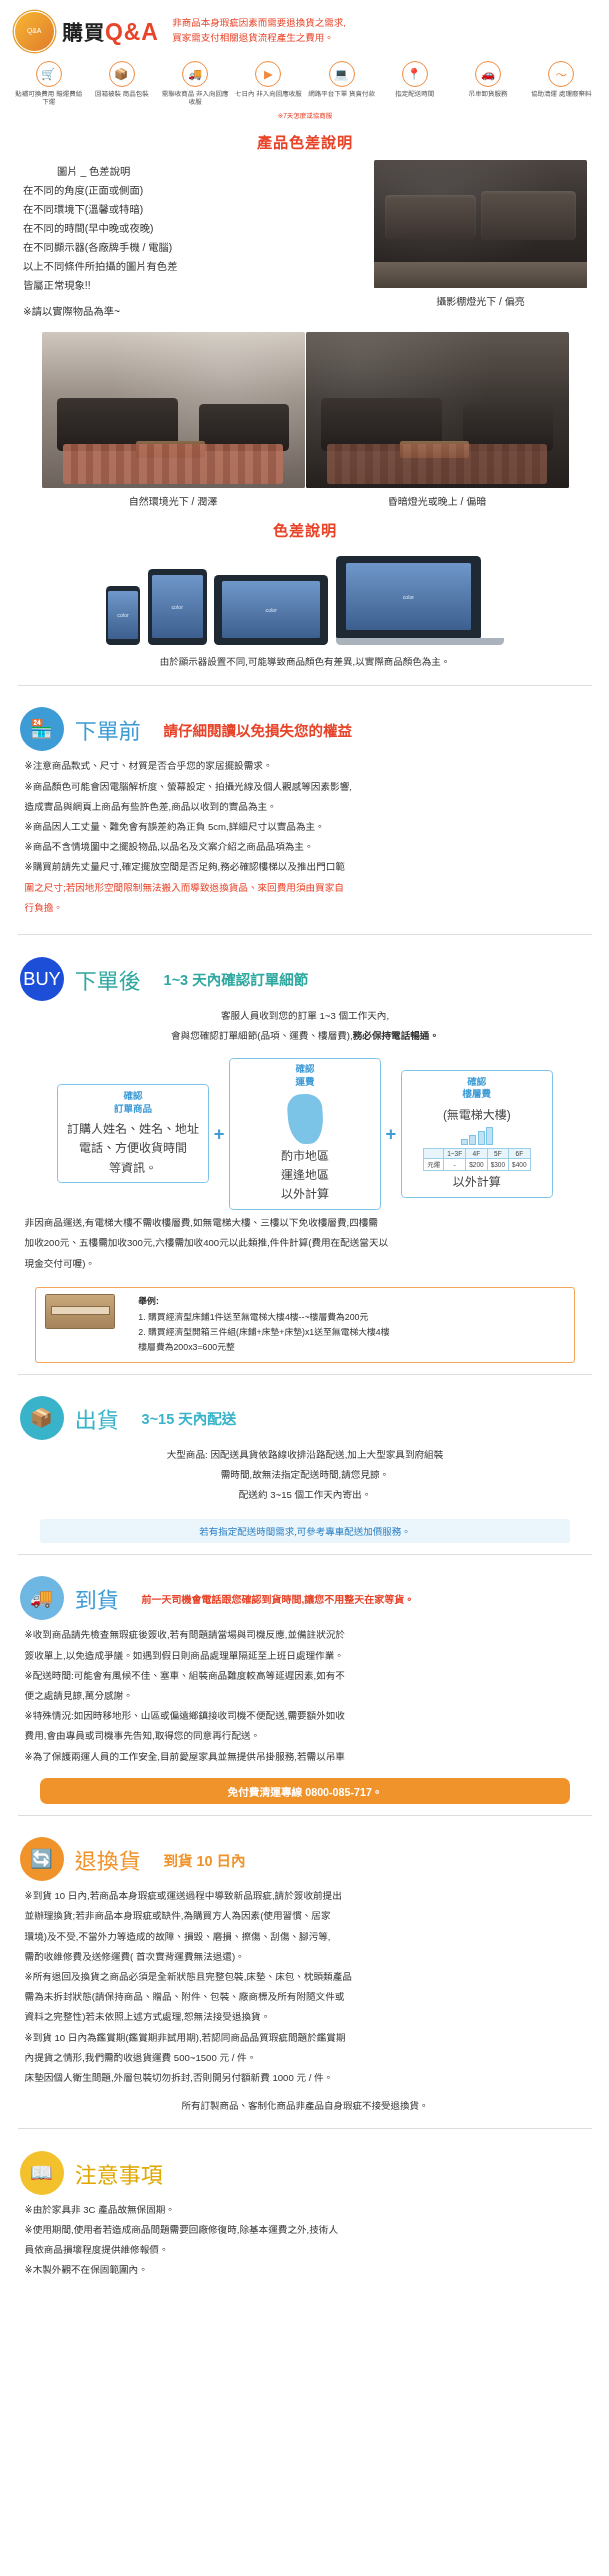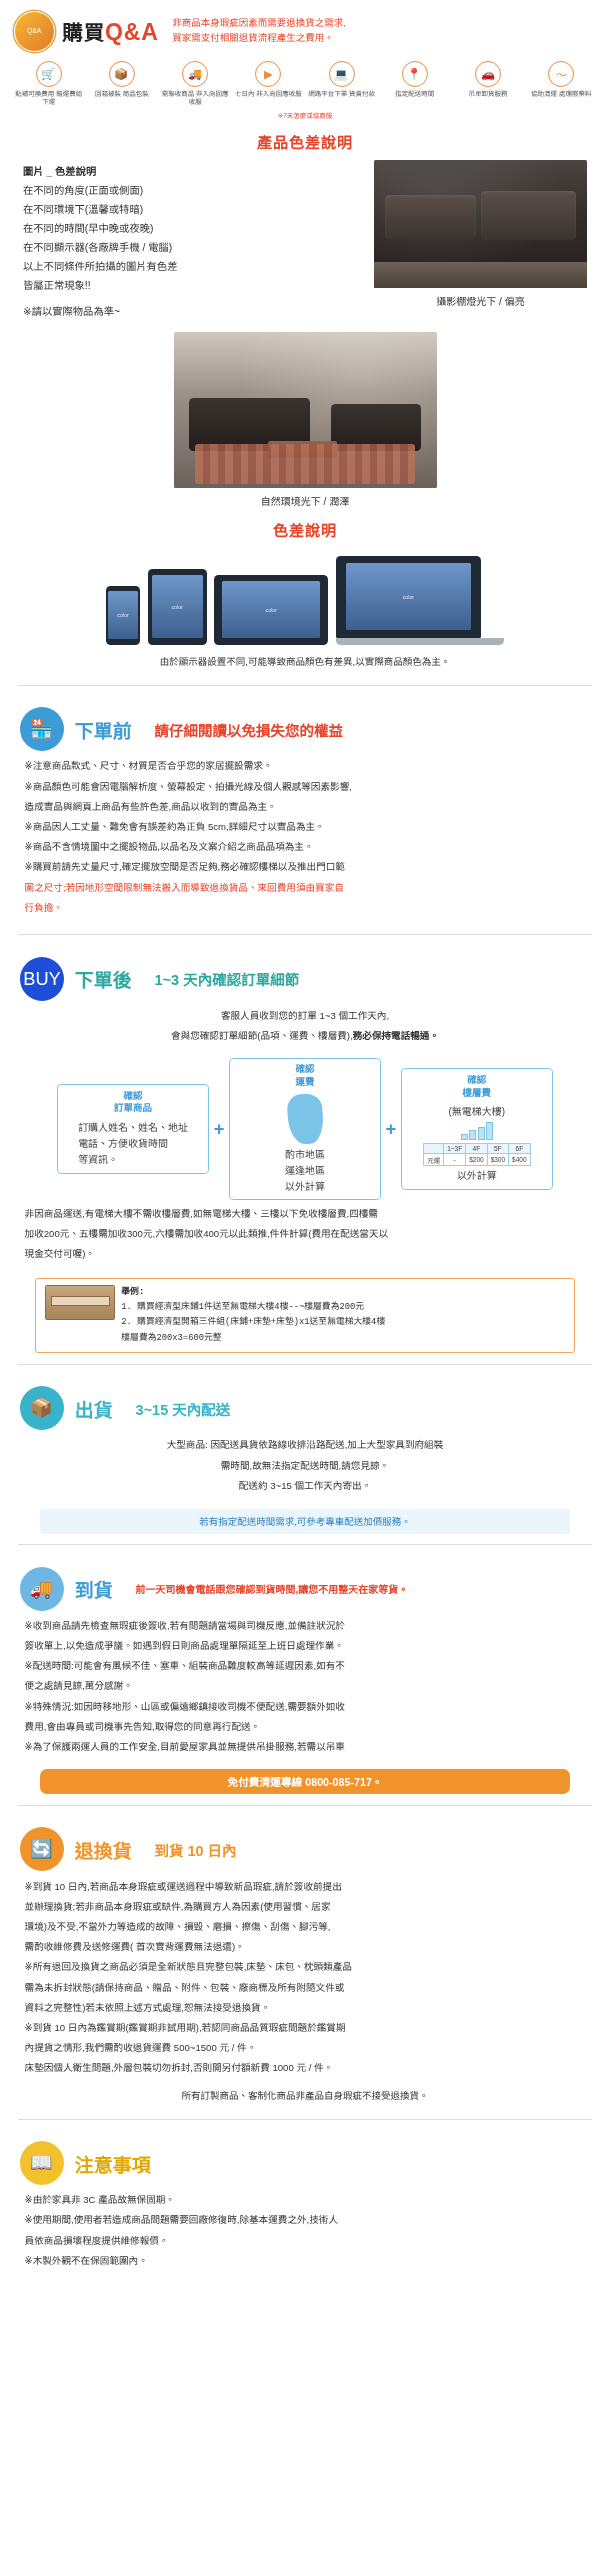--- a/index.html
+++ b/index.html
@@ -101,21 +101,21 @@
     gap: 13.7px;
     align-items: flex-start;
   }
   .color-text {
     font-size: 10.3px;
     line-height: 1.85;
     color: #333;
     flex: 1 1 auto;
     padding-top: 1.5px;
   }
-  .color-text .lead { font-weight: bold; }
+  .color-text .lead { font-weight: normal; margin-left: 34px; }
   .photo {
     position: relative;
     background: #2f2b29;
     border-radius: 1.5px;
     overflow: hidden;
     flex: 0 0 auto;
   }
   .sofa-photo {
     width: 213px; height: 128px;
     background:
@@ -213,21 +213,21 @@
     display: flex; align-items: center; justify-content: center;
     font-size: 18.3px; color: #fff;
   }
   .ico-blue { background: #3d9bd6; }
   .ico-teal { background: #1d4ed8; }
   .ico-cyan { background: #39b3c9; }
   .ico-lblue { background: #6fb7e3; }
   .ico-orange { background: #f0932b; }
   .ico-yellow { background: #f3c12c; }
   .head-title {
-    font-size: 19px; font-weight: bold; color: #3d9bd6; white-space: nowrap;
+    font-size: 22px; font-weight: normal; color: #3d9bd6; white-space: nowrap;
   }
   .head-title.teal { color: #2fa8a0; }
   .head-title.cyan { color: #39b3c9; }
   .head-title.orange { color: #f0932b; }
   .head-title.yellow { color: #e0a800; }
   .head-sub {
     font-size: 14.5px; color: #e8442a; font-weight: bold; margin-left: 12.2px;
   }
   .head-sub.teal2 { color: #2fa8a0; }
   .head-sub.cyan2 { color: #39b3c9; }
@@ -249,21 +249,21 @@
   .tb {
     border: 1.5px solid #7cc3e8; border-radius: 4.6px;
     width: 152px; min-height: 90px; padding: 4.6px 6.1px;
     display: flex; flex-direction: column; align-items: center;
     background: #fff;
   }
   .tb .tb-title {
     color: #3d9bd6; font-size: 9.5px; font-weight: bold; text-align: center;
     line-height: 1.35; margin-bottom: 4.6px;
   }
-  .tb .tb-body { font-size: 10px; color: #444; line-height: 1.6; }
+  .tb .tb-body { font-size: 12px; color: #444; line-height: 1.6; text-align: center; }
   .plus { font-size: 18.3px; color: #3d9bd6; font-weight: bold; }
   .tw-map {
     width: 35px; height: 50px;
     background: #7cc3e8;
     border-radius: 40% 46% 40% 46% / 30% 30% 55% 55%;
     transform: rotate(-4deg);
     margin-bottom: 3px;
   }
   .fee-table {
     border-collapse: collapse; font-size: 6.5px; color: #444; margin-top: 1.5px;
@@ -274,21 +274,21 @@
   .fee-table th { background: #e8f5fc; font-weight: normal; }
   .stairs {
     display: flex; align-items: flex-end; gap: 1.5px; height: 20px; margin-bottom: 1.5px;
   }
   .stairs i { display: block; width: 6.9px; background: #bfe3f5; border: 0.8px solid #7cc3e8; }
 
   .example-box {
     border: 1.5px solid #f2a65a; border-radius: 3px;
     margin: 7.6px 15.2px 3px 15.2px; padding: 6.1px 9.1px;
     font-size: 8.8px; color: #333; line-height: 1.75;
-    display: flex; gap: 3px; align-items: flex-start; font-family: Liberation Mono, monospace;
+    display: flex; gap: 20px; align-items: flex-start;
   }
   .example-box .eb-left { flex: 0 0 73px; }
   .bedframe {
     width: 70px; height: 35px;
     background: linear-gradient(180deg,#c9a87c,#a6835a);
     border: 0.8px solid #8a6a45; border-radius: 1.5px;
     position: relative;
   }
   .bedframe::after {
     content: ""; position: absolute; left: 4.6px; right: 4.6px; top: 10.7px; height: 7.6px;
@@ -406,20 +406,29 @@
 
   <div class="dual-photos">
     <figure>
       <div class="photo-room">
         <div class="sofa-l"></div>
           <div class="sofa-r"></div>
         <div class="table"></div>
           <div class="rug"></div>
       </div>
       <figcaption class="cap-center">自然環境光下 / 潤澤</figcaption>
+    </figure>
+    <figure>
+      <div class="photo-room dark">
+        <div class="sofa-l"></div>
+          <div class="sofa-r"></div>
+        <div class="table"></div>
+          <div class="rug" style="opacity:.5"></div>
+      </div>
+      <figcaption class="cap-center">昏暗燈光或晚上 / 偏暗</figcaption>
     </figure>
   </div>
 
   <div class="sec-title">色差說明</div>
   <div class="devices">
     <div class="dev phone">
       <div class="screen">color</div>
     </div>
     <div class="dev tablet">
       <div class="screen">color</div>

